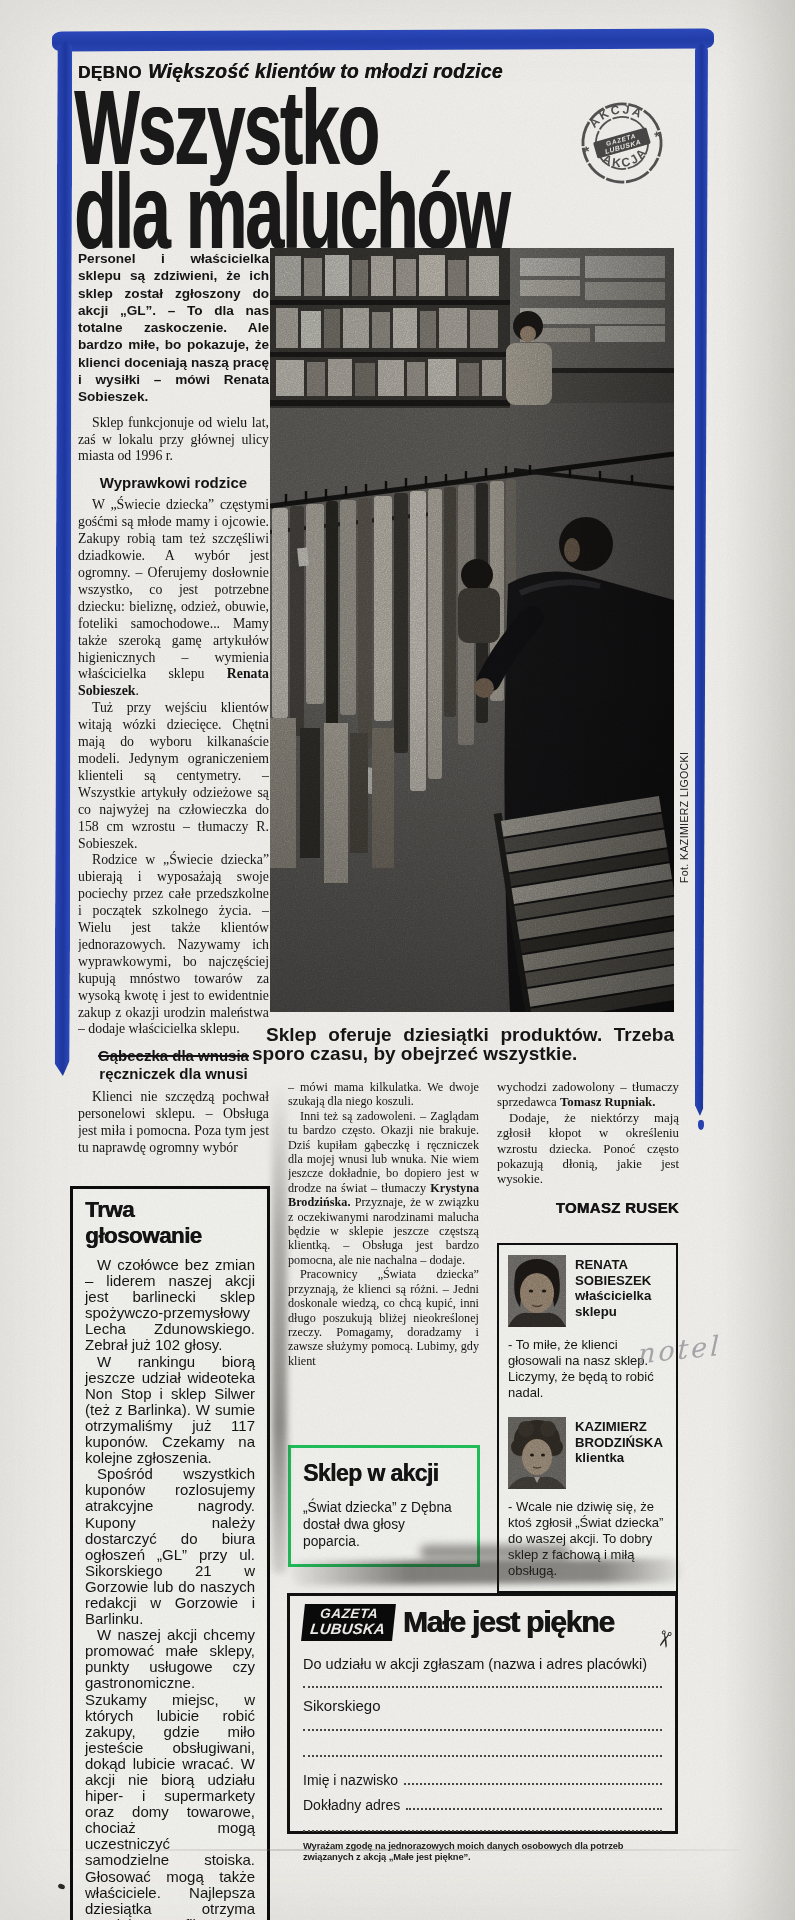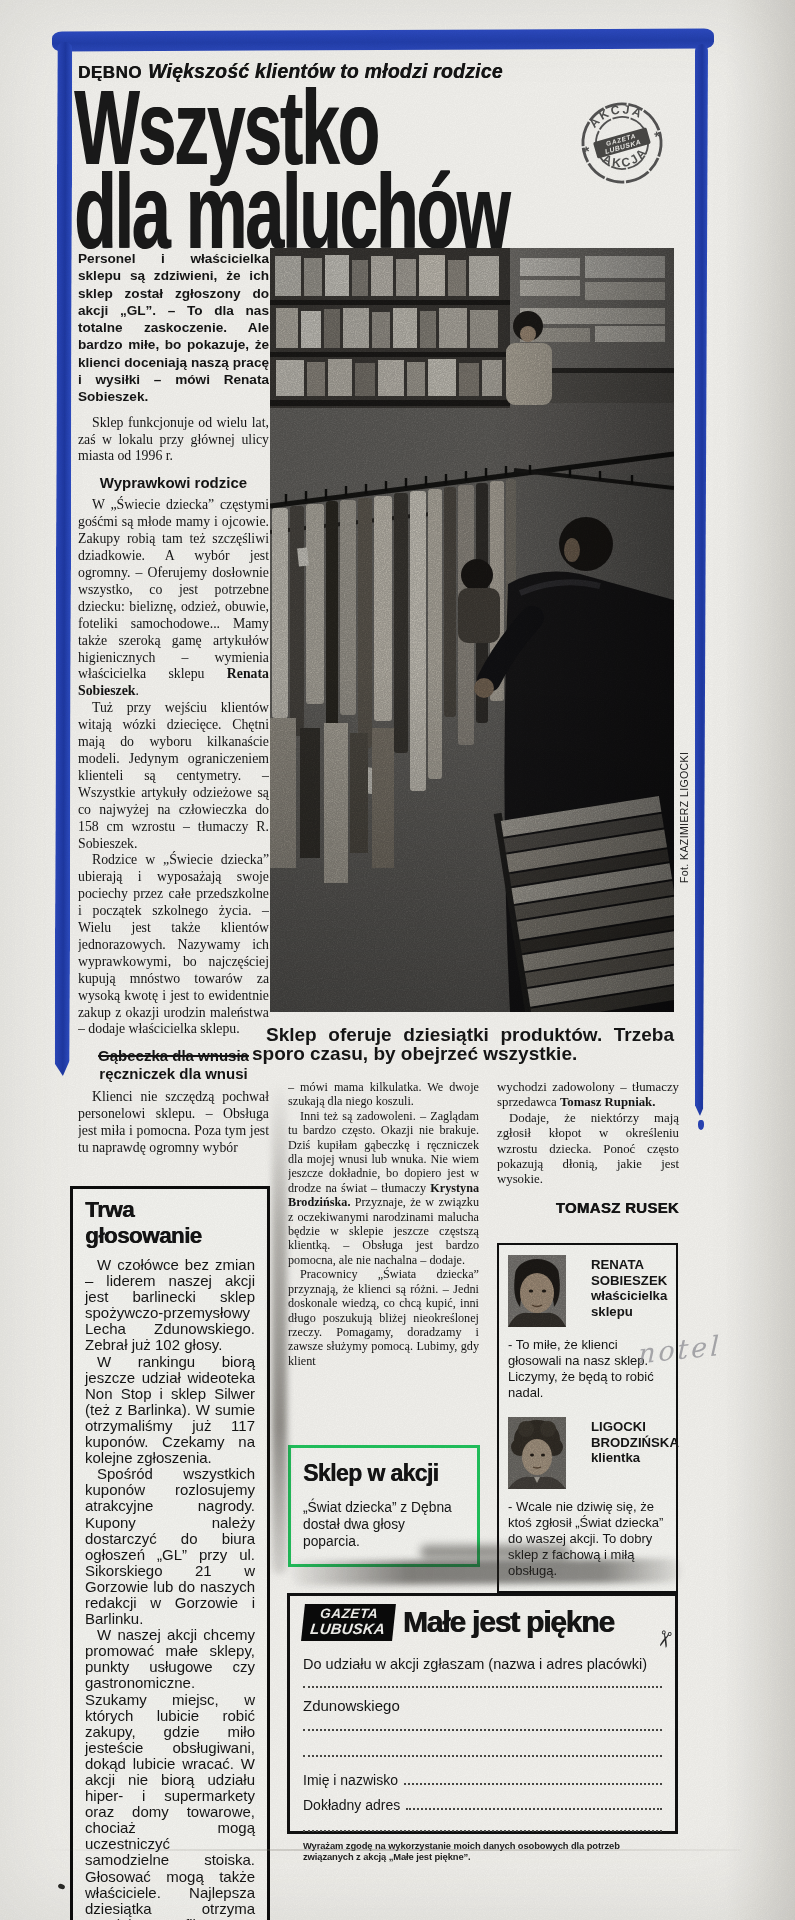--- a/index.html
+++ b/index.html
@@ -54,21 +54,21 @@
               padding:12px 12px 14px;box-sizing:border-box;background:rgba(250,249,246,.55);}
   .action-title{margin:0;font-size:23px;font-weight:900;letter-spacing:-.6px;text-shadow:.5px 0 currentColor;}
   .action-text{margin:12px 0 0;font-size:13.8px;line-height:17px;}
   .col-right{position:absolute;left:497px;top:1080px;width:182px;font-family:"Liberation Serif",serif;
              font-size:12.8px;line-height:15.4px;text-align:justify;}
   .col-right p{margin:0;}
   .byline{margin-top:12px;text-align:right;font-family:"Liberation Sans",sans-serif;font-weight:900;
           font-size:15px;letter-spacing:.3px;text-shadow:.4px 0 currentColor;}
   .people-box{position:absolute;left:497px;top:1243px;width:181px;border:2.5px solid #101010;
               padding:10px 9px 12px;box-sizing:border-box;background:rgba(250,249,246,.5);}
-  .person-row{display:flex;gap:25px;}
+  .person-row{display:flex;gap:9px;}
   .person-row.second{margin-top:16px;}
   .person-photo{width:58px;height:72px;flex:none;}
   .person-name{font-weight:800;font-size:13.2px;line-height:15.5px;padding-top:2px;}
   .person-quote{margin:10px 0 0;font-size:13px;line-height:16px;}
   
   .coupon{position:absolute;left:287px;top:1593px;width:391px;height:241px;border:3px solid #121212;
           padding:8px 13px;box-sizing:border-box;background:rgba(249,248,244,.6);}
   .coupon-header{display:flex;align-items:center;gap:9px;}
   .gl-logo{background:#0b0b0b;color:#f6f5f1;padding:3px 8px 4px;transform:skewX(-6deg);text-align:center;flex:none;}
   .gl-logo div{font-style:italic;font-weight:900;line-height:1.05;}
@@ -358,21 +358,21 @@
           <circle cx="40" cy="12" r="8" fill="#4a443a"></circle>
         <ellipse cx="29" cy="40" rx="15" ry="18" fill="#c9b69e"></ellipse>
         <ellipse cx="24" cy="38" rx="2" ry="1.5" fill="#2b241d"></ellipse>
           <ellipse cx="35" cy="38" rx="2" ry="1.5" fill="#2b241d"></ellipse>
         <path d="M25,50 Q29,52 33,50" stroke="#6b543f" stroke-width="1.3" fill="none"></path>
         <path d="M0,72 Q10,58 22,60 L36,60 Q48,58 58,72 Z" fill="#55504a"></path>
         <path d="M26,60 L29,66 L32,60" fill="#d8d2c6"></path>
         <rect width="58" height="72" filter="url(#grain)" opacity="0.28"></rect>
       </svg>
       <div class="person-name">
-        <div>LIGOCKI</div>
+        <div>KAZIMIERZ</div>
         <div>BRODZIŃSKA</div>
         <div>klientka</div>
       </div>
     </div>
     <p class="person-quote">- Wcale nie dziwię się, że ktoś zgłosił „Świat dziecka” do waszej akcji. To dobry sklep z fachową i miłą obsługą.</p>
   </div>
 
   <div class="smudge-v"></div>
   <div class="smudge-band"></div>
   <div class="smudge-blob"></div>
@@ -383,33 +383,33 @@
     <span class="scissors">✂</span>
     <div class="coupon-header">
       <div class="gl-logo">
         <div class="gl-l1">GAZETA</div>
         <div class="gl-l2">LUBUSKA</div>
       </div>
       <div class="coupon-title">Małe jest piękne</div>
     </div>
     <div class="coupon-label lbl-submit">Do udziału w akcji zgłaszam (nazwa i adres placówki)</div>
     <div class="dots dots-a"></div>
-    <div class="coupon-label lbl-reason">Zdunowskiego</div>
+    <div class="coupon-label lbl-reason">Sikorskiego</div>
     <div class="dots dots-b"></div>
     <div class="dots dots-c"></div>
     <div class="coupon-row row-name">
       <span>Imię i nazwisko</span>
       <span class="dots"></span>
     </div>
     <div class="coupon-row row-addr">
       <span>Dokładny adres</span>
       <span class="dots"></span>
     </div>
     <div class="dots dots-d"></div>
-    <div class="consent">Wyrażam zgodę na wykorzystanie moich danych osobowych dla potrzeb związanych z akcją „Małe jest piękne”.</div>
+    <div class="consent">Wyrażam zgodę na jednorazowych moich danych osobowych dla potrzeb związanych z akcją „Małe jest piękne”.</div>
   </div>
 
   <div class="edge-right"></div>
   <div class="scan-rule"></div>
   <div class="scan-dot"></div>
 
   <svg class="noise" width="795" height="1920">
     <rect width="795" height="1920" filter="url(#grain)" opacity="0.05"></rect>
   </svg>
 </div>

